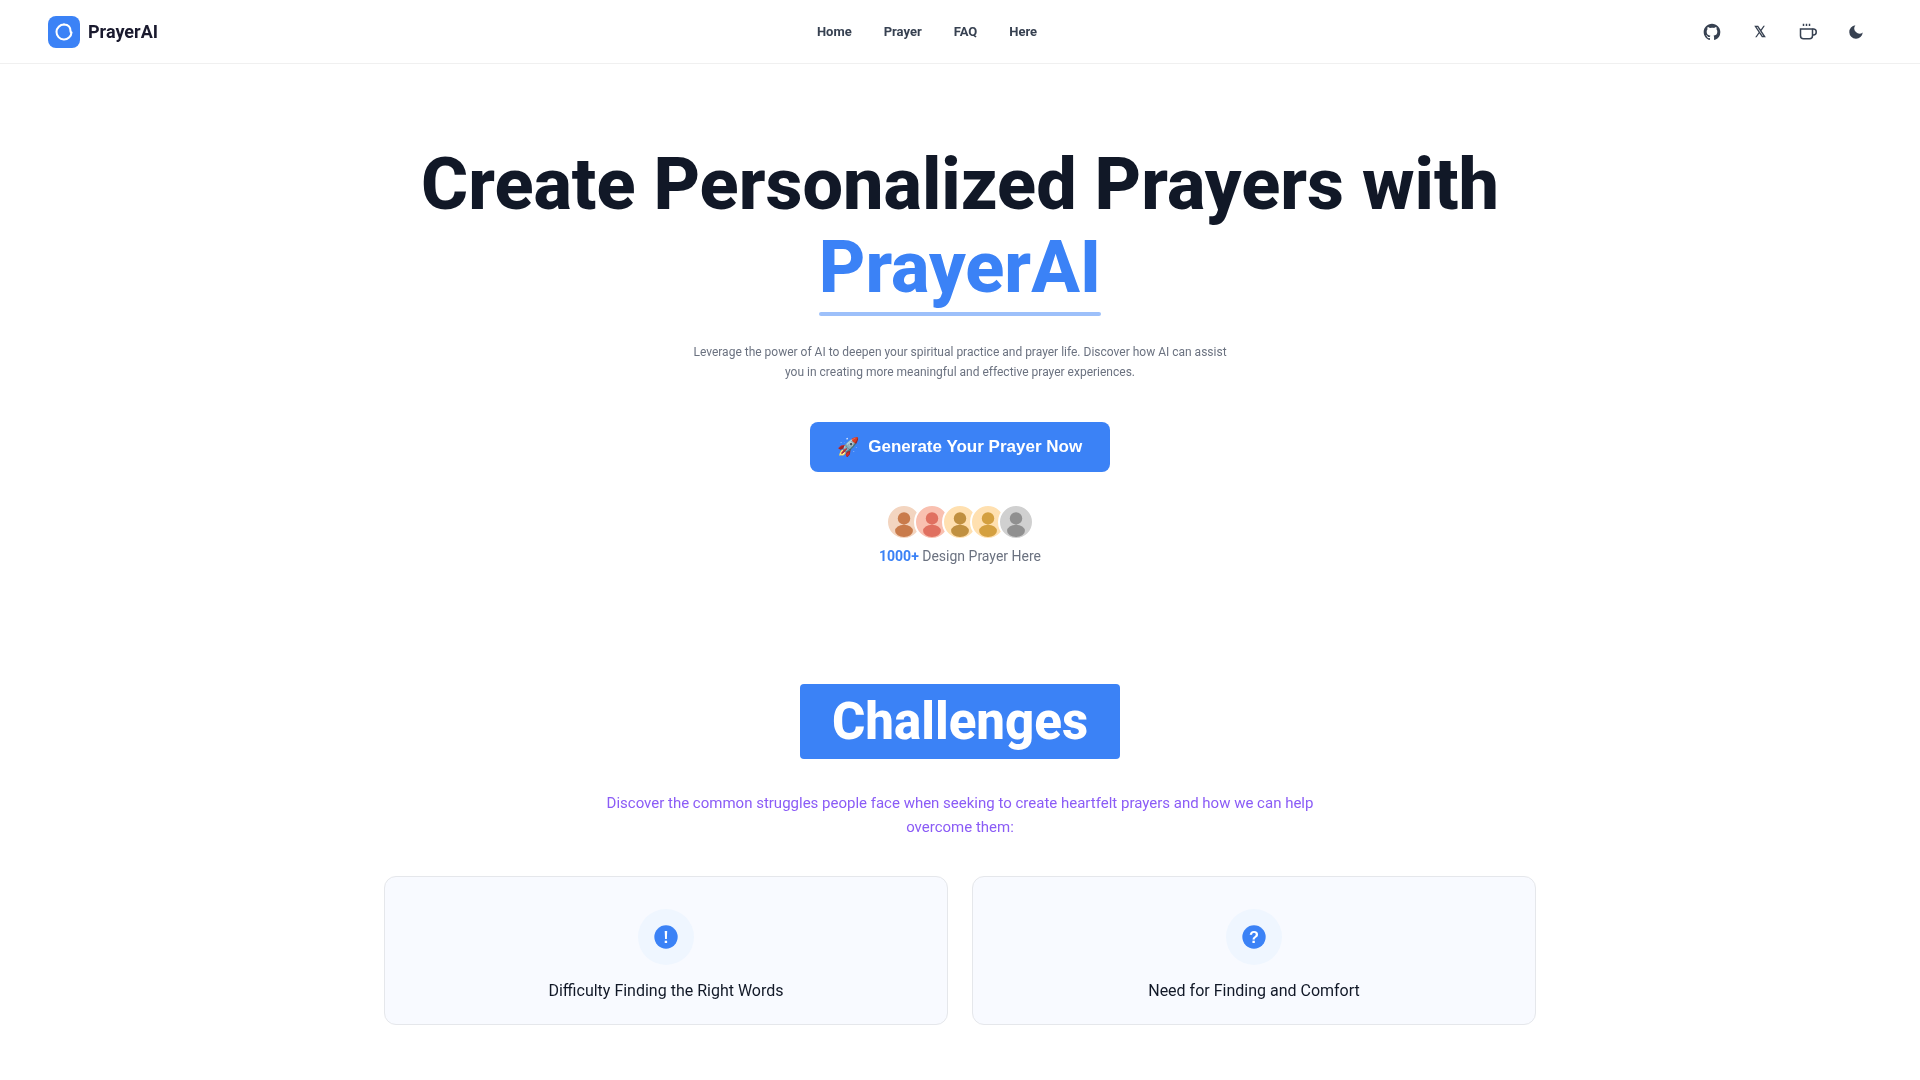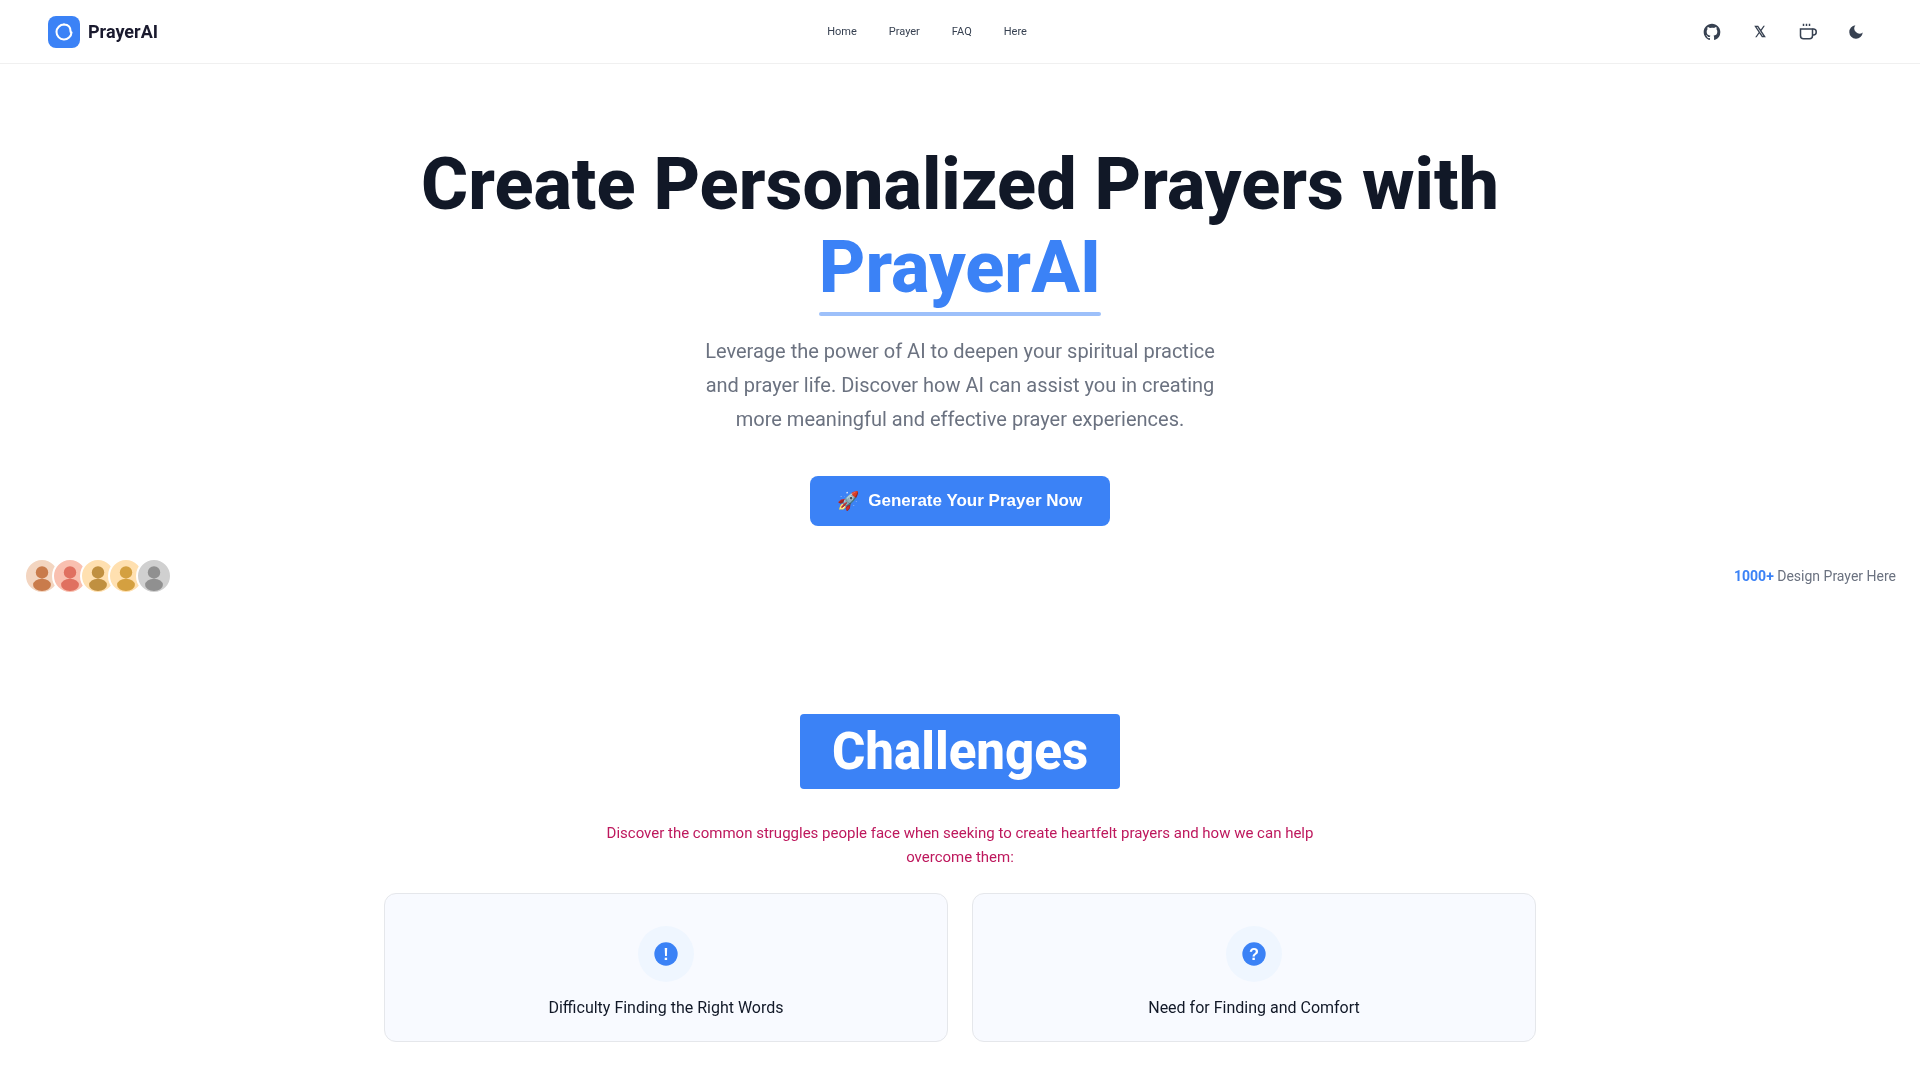--- a/index.html
+++ b/index.html
@@ -10,54 +10,54 @@
       display: flex; align-items: center; justify-content: space-between;
       padding: 0 48px; height: 64px; border-bottom: 1px solid #f0f0f0;
       position: sticky; top: 0; background: #fff; z-index: 100;
     }
     .nav-logo { display: flex; align-items: center; gap: 8px; font-weight: 700; font-size: 18px; color: #1a1a2e; }
     .logo-icon {
       width: 32px; height: 32px; background: #3b82f6; border-radius: 8px;
       display: flex; align-items: center; justify-content: center; color: #fff; font-size: 18px;
     }
     .nav-links { display: flex; gap: 32px; }
-    .nav-links a { text-decoration: none; color: #374151; font-size: 11px; font-weight: 400; }
+    .nav-links a { text-decoration: none; color: #374151; font-size: 13px; font-weight: 700; }
     .nav-actions { display: flex; align-items: center; gap: 16px; }
     .nav-icon { width: 32px; height: 32px; display: flex; align-items: center; justify-content: center; font-size: 18px; cursor: pointer; color: #374151; border-radius: 6px; }
 
     
     .hero { text-align: center; padding: 80px 24px 60px; }
     .hero-title { font-size: 72px; font-weight: 800; line-height: 1.15; color: #111827; }
     .hero-title-blue { color: #3b82f6; display: inline-block; position: relative; }
     .hero-title-blue::after {
       content: '';
       position: absolute;
       bottom: -6px; left: 0; right: 0; height: 4px;
       background: #3b82f6;
       border-radius: 2px;
       opacity: 0.5;
     }
     .hero-subtitle {
-      margin: 24px auto 0;
+      margin: 32px auto 0;
       max-width: 540px;
-      font-size: 20px;
+      font-size: 12px;
       line-height: 1.7;
       color: #6b7280;
     }
     .hero-cta { margin-top: 40px; }
     .btn-primary {
       display: inline-flex; align-items: center; gap: 8px;
       background: #3b82f6; color: #fff; border: none; border-radius: 8px;
       padding: 14px 28px; font-size: 17px; font-weight: 600; cursor: pointer;
       text-decoration: none;
     }
     .rocket-icon { font-size: 18px; }
 
     
-    .social-proof { display: flex; flex-direction: row; align-items: center; margin-top: 32px; gap: 8px; justify-content: space-between; }
+    .social-proof { display: flex; flex-direction: column; align-items: center; margin-top: 32px; gap: 8px; }
     .avatars { display: flex; }
     .avatar {
       width: 36px; height: 36px; border-radius: 50%; border: 2px solid #fff;
       margin-left: -8px; overflow: hidden; background: #e5e7eb;
       display: flex; align-items: center; justify-content: center; font-size: 18px;
     }
     .avatars .avatar:first-child { margin-left: 0; }
     .social-text { font-size: 14px; color: #6b7280; }
     .social-text strong { color: #3b82f6; }
 
@@ -66,21 +66,21 @@
     .challenges-badge {
       display: inline-block;
       background: #3b82f6;
       color: #fff;
       font-size: 51px;
       font-weight: 800;
       padding: 8px 32px;
       border-radius: 4px;
       margin-bottom: 32px;
     }
-    .challenges-subtitle { max-width: 760px; margin: 0 auto 24px; font-size: 15px; color: #be185d; line-height: 1.6; }
+    .challenges-subtitle { max-width: 760px; margin: 0 auto 37px; font-size: 15px; color: #8b5cf6; line-height: 1.6; }
 
     
     .cards-row { display: flex; gap: 24px; max-width: 1200px; margin: 0 auto; padding: 0 24px; }
     .card {
       flex: 1; background: #f8faff; border: 1px solid #e5e7eb; border-radius: 12px;
       padding: 32px 24px 24px; text-align: center;
     }
     .card-icon-circle {
       width: 56px; height: 56px; border-radius: 50%; display: inline-flex;
       align-items: center; justify-content: center; margin-bottom: 16px;

